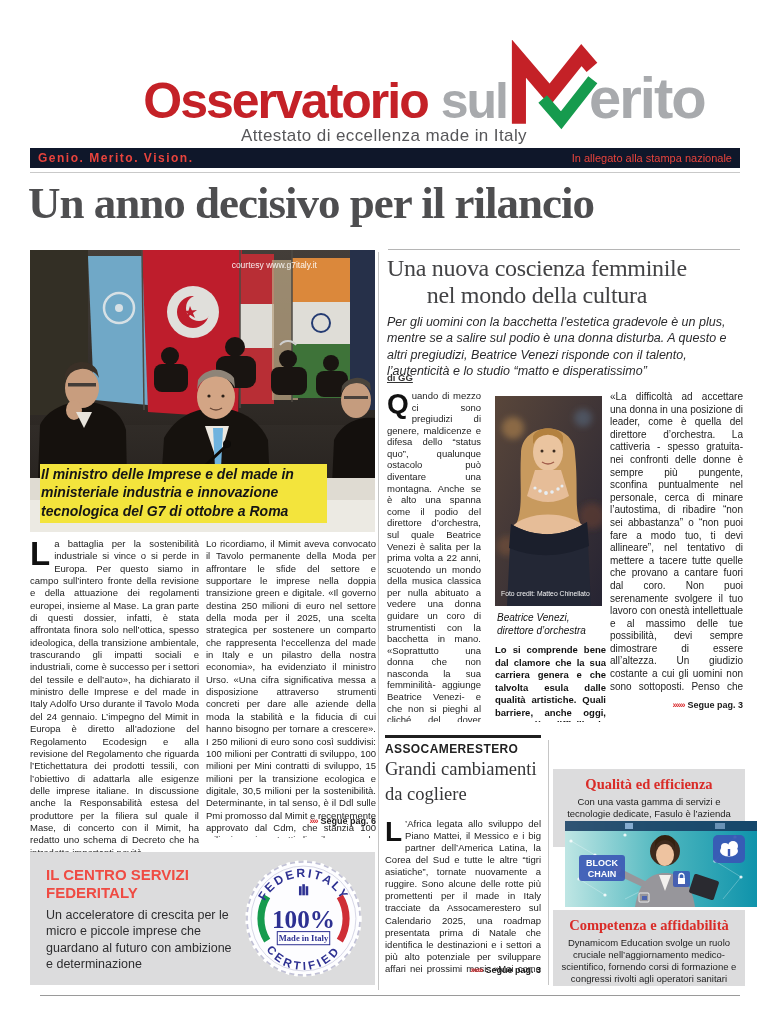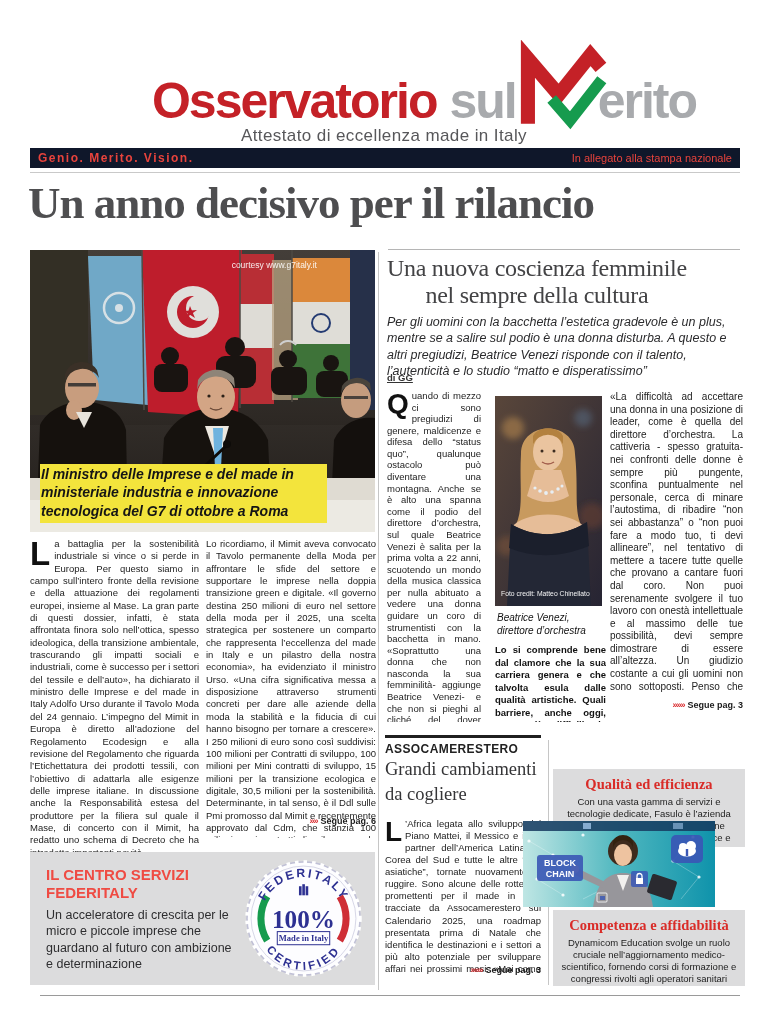--- a/index.html
+++ b/index.html
@@ -5,21 +5,21 @@
   html,body{margin:0;padding:0;background:#fff;}
   .page{position:relative;width:768px;height:1024px;background:#fff;overflow:hidden;
         font-family:"Liberation Sans",sans-serif;color:#232323;}
   .abs{position:absolute;}
   .serif{font-family:"Liberation Serif",serif;}
   .just{text-align:justify;text-justify:inter-word;}
   
   .mast{top:26px;left:0;width:768px;display:flex;justify-content:center;align-items:flex-end;height:98px;padding-left:40px;}
   .mast .t1{font-weight:bold;font-size:50px;letter-spacing:-2px;color:#c42127;line-height:.9;}
   .mast .t2{font-weight:bold;font-size:50px;letter-spacing:-2px;color:#a8aaad;line-height:.9;margin-left:13px;}
-  .mast .t3{font-weight:bold;font-size:50px;letter-spacing:-2px;color:#a8aaad;line-height:.9;margin-left:-6px;}
+  .mast .t3{font-weight:bold;font-size:58px;letter-spacing:-2px;color:#a8aaad;line-height:.9;margin-left:-6px;}
   .micon{width:88px;height:90px;margin:0 -4px -6px 4px;}
   .tagline{top:126px;left:0;width:768px;text-align:center;font-size:17px;color:#57575a;letter-spacing:.4px;}
   .topbar{top:148px;left:30px;width:710px;height:20px;background:#0f172a;display:flex;align-items:center;justify-content:space-between;padding:0 8px;box-sizing:border-box;}
   .topbar .l{color:#e8433c;font-weight:bold;font-size:12px;letter-spacing:1.5px;}
   .topbar .r{color:#e8433c;font-size:11px;}
   .ruletop{top:172px;left:30px;width:710px;height:1px;background:#c9c9c9;}
   .headline{top:177px;left:28px;width:714px;font-family:"Liberation Serif",serif;font-weight:bold;
             font-size:45px;letter-spacing:-1px;color:#4e4e50;white-space:nowrap;}
   .vdiv{width:1px;background:#c6c6c6;}
   
@@ -221,21 +221,21 @@
       </g>
       <text x="59" y="68" text-anchor="middle" font-family="Liberation Serif, serif" font-weight="bold" font-size="25" fill="#2e3192">100%</text>
       <rect x="33" y="72" width="52" height="13" fill="none" stroke="#2e3192" stroke-width="1"></rect>
       <text x="59" y="81.5" text-anchor="middle" font-family="Liberation Serif, serif" font-weight="bold" font-size="8.5" fill="#2e3192">Made in Italy</text>
     </svg>
   </div>
 
   <div class="abs vrule"></div>
   <div class="abs vtitle serif">
     <span style="display:block;">Una nuova coscienza femminile</span>
-    <span style="display:block;">nel sempre della cultura</span>
+    <span style="display:block;">nel mondo della cultura</span>
   </div>
   <div class="abs vstand">Per gli uomini con la bacchetta l’estetica gradevole è un plus, mentre se a salire sul podio è una donna disturba. A questo e altri pregiudizi, Beatrice Venezi risponde con il talento, l’autenticità e lo studio “matto e disperatissimo”</div>
   <div class="abs vby">di GG</div>
 
   <div class="abs bt just" style="left:387px;top:390px;width:94px;height:332px;overflow:hidden;line-height:1.22;">
     <span class="dcap2">Q</span><span>uando di mezzo ci sono pregiudizi di genere, maldicenze e difesa dello “status quo”, qualunque ostacolo può diventare una montagna. Anche se è alto una spanna come il podio del direttore d’orchestra, sul quale Beatrice Venezi è salita per la prima volta a 22 anni, scuotendo un mondo della musica classica per nulla abituato a vedere una donna guidare un coro di strumentisti con la bacchetta in mano. «Soprattutto una donna che non nasconda la sua femminilità- aggiunge Beatrice Venezi- e che non si pieghi al cliché del dover “mostrare i muscoli” per stare in un posto di comando. E soprattutto nel nostro Paese, che è dove ho riscontrato maggiormente questa difficoltà».</span>
   </div>
 
   <div class="abs" style="left:495px;top:396px;width:107px;height:210px;">
     <svg viewBox="0 0 107 210" width="107" height="210">
@@ -300,21 +300,21 @@
     <span class="ar">»»»</span><span>Segue pag. 3</span>
   </div>
 
   <div class="abs vdiv" style="left:548px;top:740px;height:245px;"></div>
 
   <div class="abs pbox" style="top:769px;height:78px;">
     <div class="ptitle">Qualità ed efficienza</div>
     <div class="pbody">Con una vasta gamma di servizi e tecnologie dedicate, Fasulo è l’azienda partner che garantisce una gestione logistica e dei trasporti sicura, veloce e precisa</div>
   </div>
 
-  <div class="abs" style="left:523px;top:821px;width:192px;height:86px;">
+  <div class="abs" style="left:565px;top:821px;width:192px;height:86px;">
     <svg viewBox="0 0 192 86" width="192" height="86">
       <defs>
         <linearGradient id="tbg" x1="0" y1="0" x2="1" y2="0">
           <stop offset="0" stop-color="#bfe6e4"></stop>
             <stop offset="0.5" stop-color="#4fb7bf"></stop>
             <stop offset="1" stop-color="#0f93ab"></stop>
         </linearGradient>
       </defs>
       <rect width="192" height="86" fill="url(#tbg)"></rect>
       <rect x="0" y="0" width="192" height="10" fill="#16395f" opacity="0.85"></rect>

